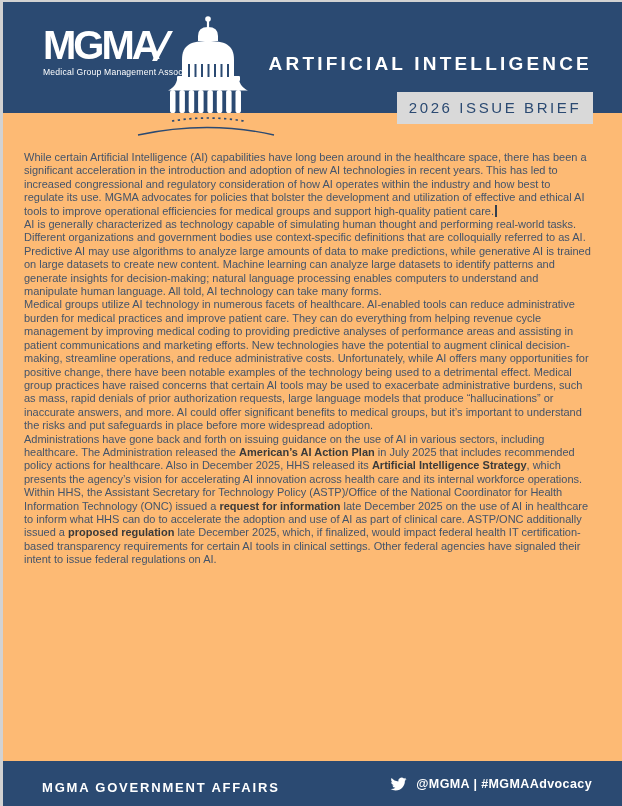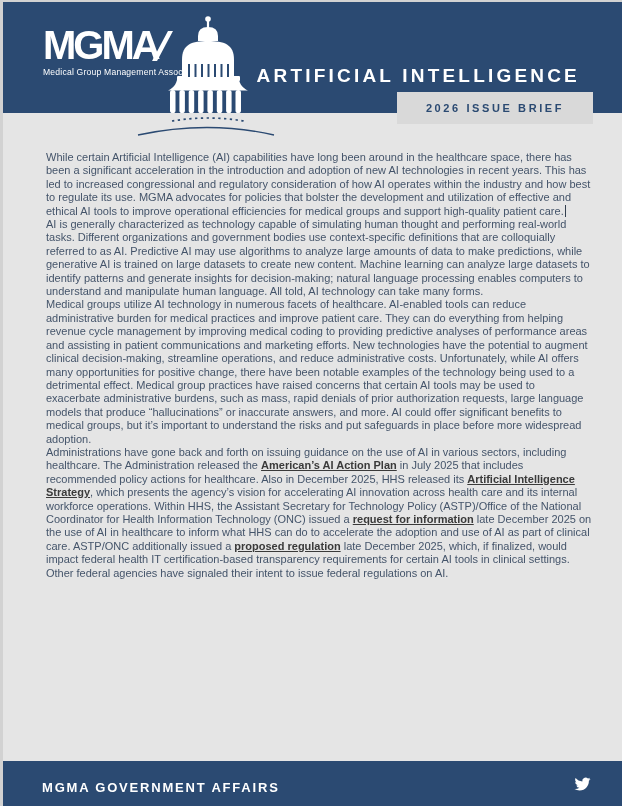--- a/index.html
+++ b/index.html
@@ -1,44 +1,44 @@
 <!DOCTYPE html>
 <html><head>
 <meta charset="utf-8">
 <style>
   html,body{margin:0;padding:0;background:#ffffff;}
   *{box-sizing:border-box;}
   body{font-family:"Liberation Sans",sans-serif;}
   .page{
-    position:relative;width:622px;height:806px;background:#e5e5e5;
+    position:relative;width:622px;height:806px;background:#fdba74;
     border-left:3px solid #d2d2d2;border-top:2px solid #d2d2d2;
     overflow:hidden;
   }
   
   .header{position:relative;width:100%;height:111px;background:#2b4a72;}
   .logo{position:absolute;left:40px;top:24px;color:#ffffff;}
   .logo-word{font-size:40px;font-weight:900;letter-spacing:-3px;line-height:38px;}
   .logo-slash{display:inline-block;width:5px;height:30px;background:#ffffff;transform:skewX(-28deg);margin-left:2px;vertical-align:-2px;}
   .logo-tag{font-size:8.6px;letter-spacing:0.2px;margin-top:2px;white-space:nowrap;}
   .logo-tag sup{font-size:6px;}
   .dome{position:absolute;left:135px;top:12px;overflow:visible;z-index:2;}
   .doc-title{
-    position:absolute;top:51px;right:30px;margin:12px;
+    position:absolute;top:51px;right:30px;margin:0;
     color:#ffffff;font-size:19px;font-weight:700;letter-spacing:3.2px;white-space:nowrap;
   }
   .badge{
     position:absolute;top:90px;right:29px;width:196px;height:32px;z-index:3;
-    background:#d9d9d9;color:#2b4a72;font-size:11px;font-weight:700;letter-spacing:2.6px;
+    background:#d9d9d9;color:#2b4a72;font-size:15px;font-weight:400;letter-spacing:2.6px;
     text-align:center;line-height:32px;white-space:nowrap;
   }
   
-  .main{padding:38px 30px 0 43px;}
+  .main{padding:38px 30px 0 21px;}
   .main p{margin:0;font-size:11px;line-height:13.4px;color:#44546a;}
   .main h2{margin:16px 0 5px 0;font-size:15.5px;font-weight:800;color:#1f4e79;letter-spacing:0.2px;}
-  .doclink{color:#3a3a3a;font-weight:700;text-decoration:underline;cursor:pointer;}
+  .doclink{color:#3a3a3a;font-weight:700;cursor:pointer;}
   .caret{display:inline-block;width:1.5px;height:12px;background:#33404f;vertical-align:-2px;margin-left:1px;}
   
   .footer{
     position:absolute;left:0;right:0;bottom:0;height:45px;background:#2b4a72;
     display:flex;align-items:center;justify-content:space-between;padding:0 30px 0 39px;
   }
   .footer-left{color:#ffffff;font-size:13px;font-weight:800;letter-spacing:1.8px;white-space:nowrap;margin-top:7px;}
   .social{display:flex;align-items:center;gap:8px;color:#ffffff;font-size:12.5px;font-weight:700;letter-spacing:0.4px;white-space:nowrap;}
   .tw{width:19px;height:16px;fill:#ffffff;}
 </style>
@@ -103,16 +103,17 @@
       <p><span>Administrations have gone back and forth on issuing guidance on the use of AI in various sectors, including healthcare. The Administration released the </span><a class="doclink">American’s AI Action Plan</a><span> in July 2025 that includes recommended policy actions for healthcare. Also in December 2025, HHS released its </span><a class="doclink">Artificial Intelligence Strategy</a><span>, which presents the agency’s vision for accelerating AI innovation across health care and its internal workforce operations. Within HHS, the Assistant Secretary for Technology Policy (ASTP)/Office of the National Coordinator for Health Information Technology (ONC) issued a </span><a class="doclink">request for information</a><span> late December 2025 on the use of AI in healthcare to inform what HHS can do to accelerate the adoption and use of AI as part of clinical care.  ASTP/ONC additionally issued a </span><a class="doclink">proposed regulation</a><span> late December 2025, which, if finalized, would impact federal health IT certification-based transparency requirements for certain AI tools in clinical settings. Other federal agencies have signaled their intent to issue federal regulations on AI.</span></p>
     </section>
   </div>
 
   <div class="footer">
     <div class="footer-left">MGMA GOVERNMENT AFFAIRS</div>
     <div class="social">
       <svg class="tw" viewBox="0 0 24 24">
           <path d="M23.953 4.57a10 10 0 01-2.825.775 4.958 4.958 0 002.163-2.723c-.951.555-2.005.959-3.127 1.184a4.92 4.92 0 00-8.384 4.482C7.69 8.095 4.067 6.13 1.64 3.162a4.822 4.822 0 00-.666 2.475c0 1.71.87 3.213 2.188 4.096a4.904 4.904 0 01-2.228-.616v.06a4.923 4.923 0 003.946 4.827 4.996 4.996 0 01-2.212.085 4.936 4.936 0 004.604 3.417 9.867 9.867 0 01-6.102 2.105c-.39 0-.779-.023-1.17-.067a13.995 13.995 0 007.557 2.209c9.053 0 13.998-7.496 13.998-13.985 0-.21 0-.42-.015-.63A9.935 9.935 0 0024 4.59z"></path>
         </svg>
+      <span>@MGMA | #MGMAAdvocacy</span>
     </div>
   </div>
 
 </div>
 
 </body></html>

